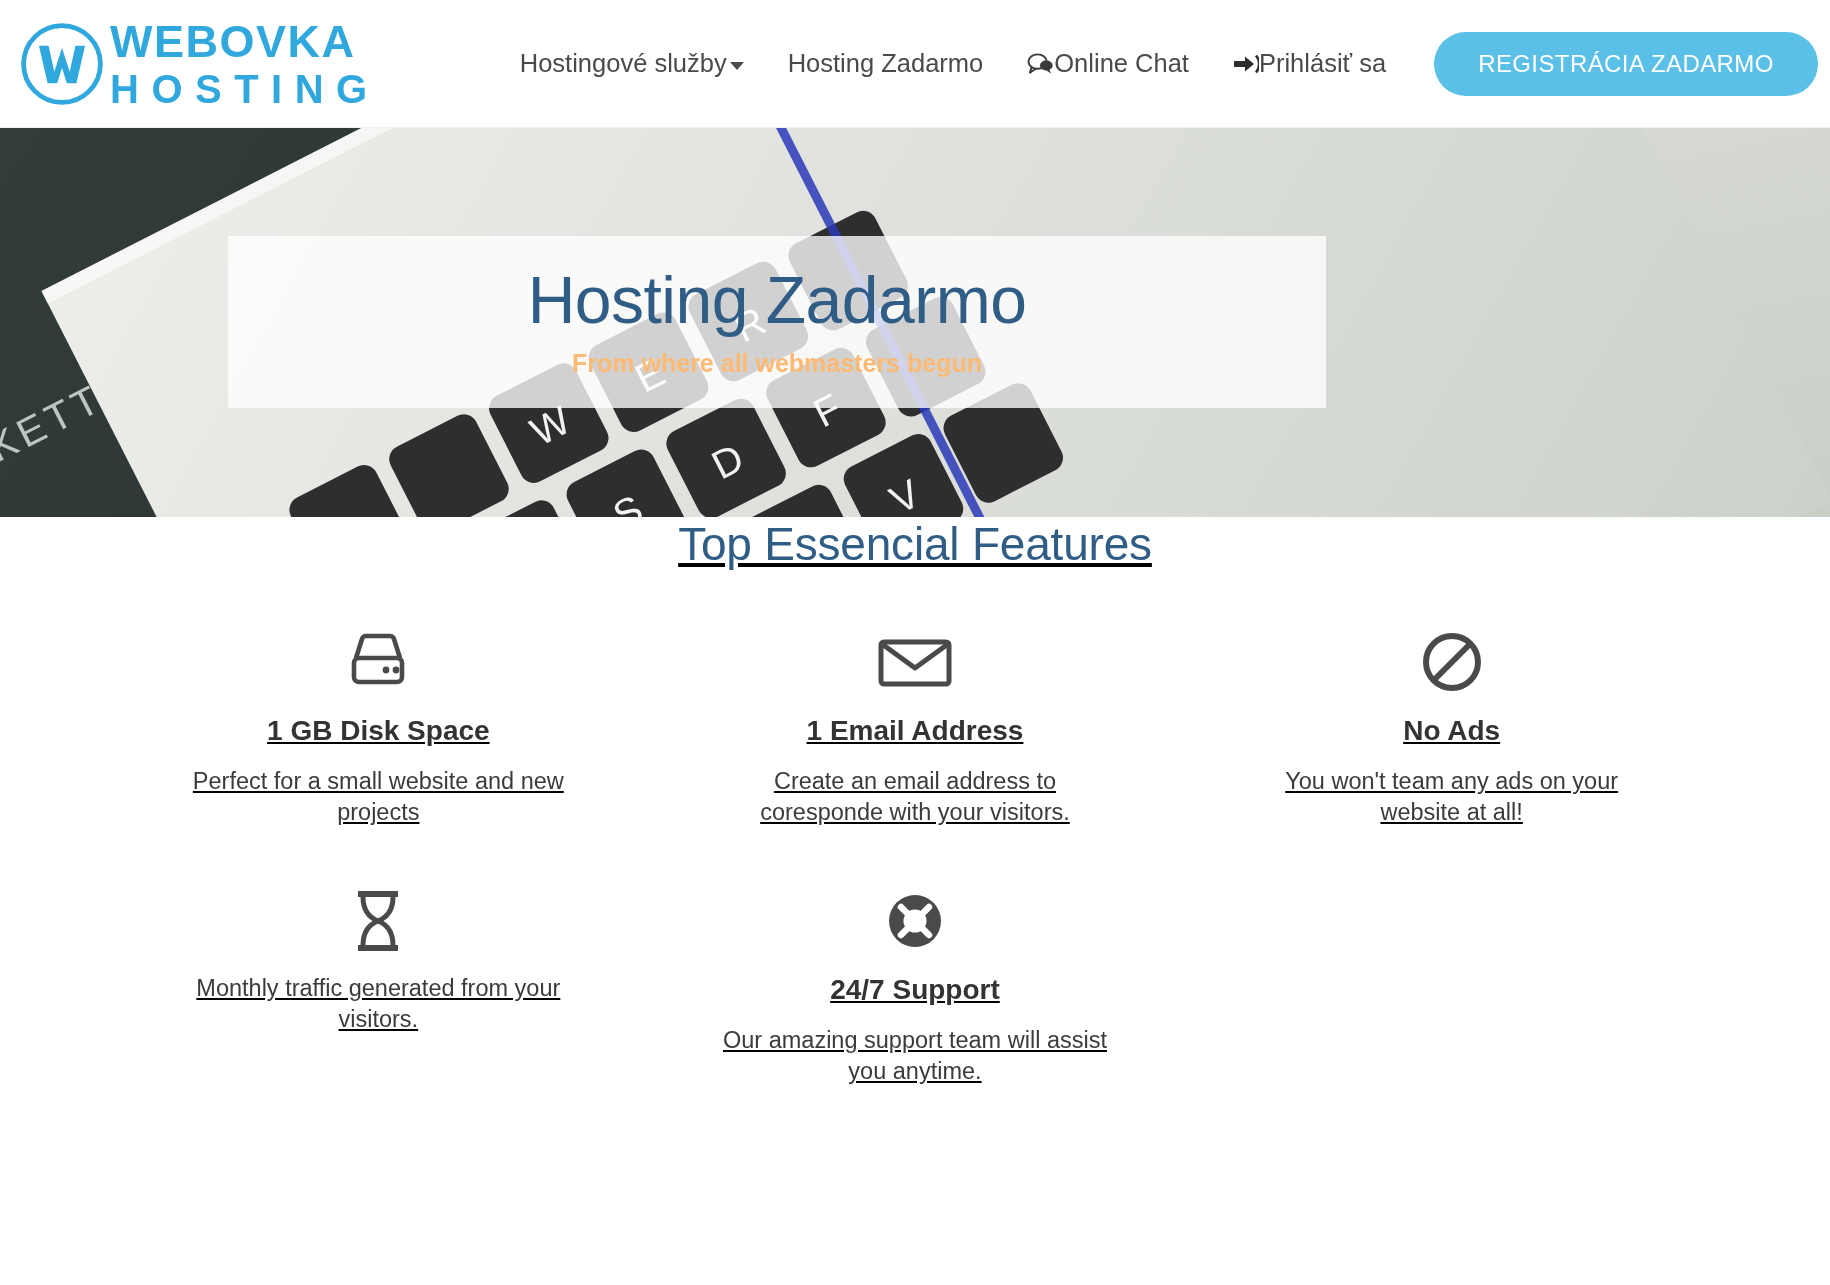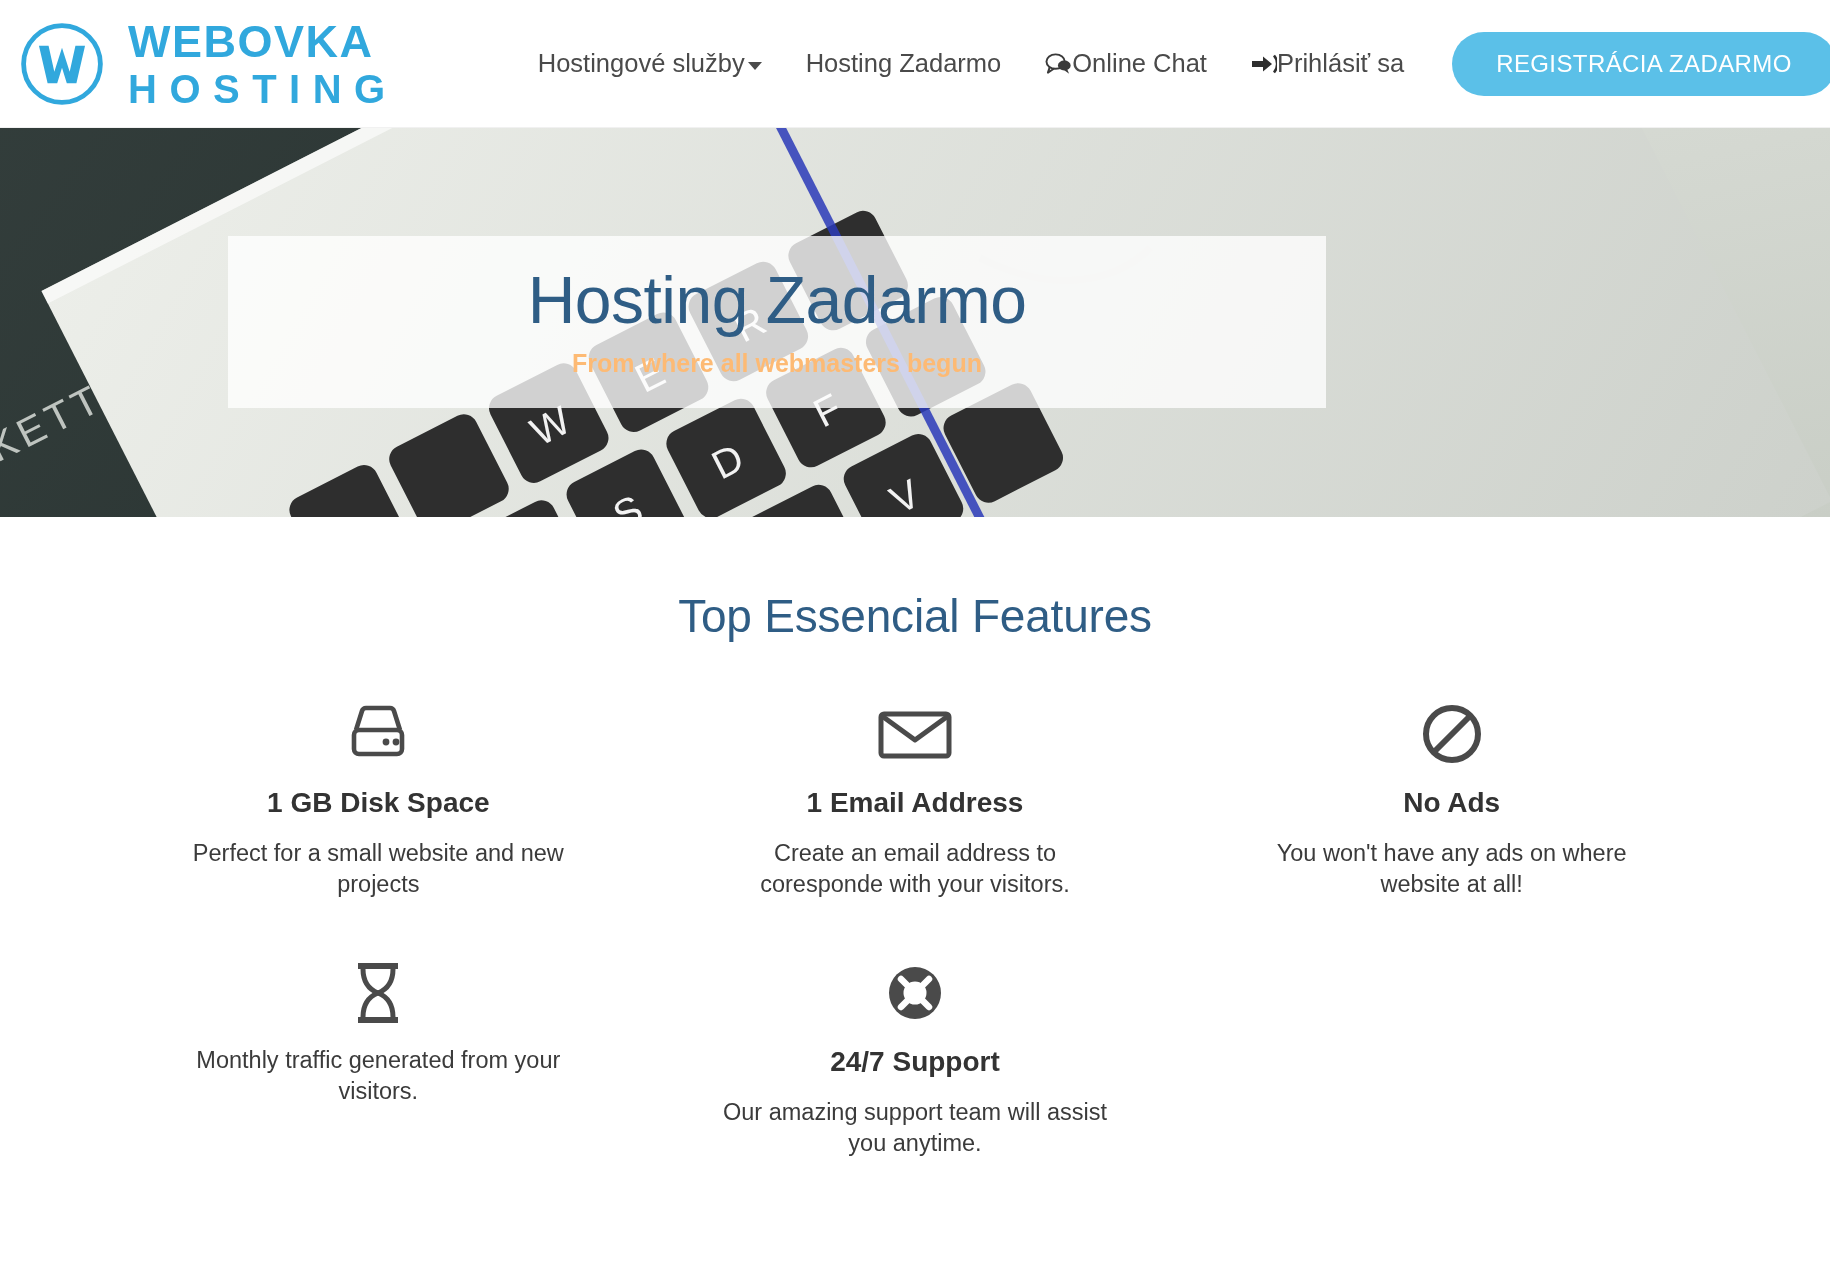--- a/index.html
+++ b/index.html
@@ -19,21 +19,20 @@
     background: #ffffff;
     display: flex;
     align-items: center;
     padding: 0 0 0 14px;
     border-bottom: 1px solid #f1f1f1;
   }
 
   .brand {
     display: flex;
     align-items: center;
-    gap: 18px;
     flex: 0 0 auto;
     text-decoration: none;
     cursor: pointer;
   }
 
   .brand-mark { width: 96px; height: 96px; display: block; }
 
   .brand-words {
     display: flex;
     flex-direction: column;
@@ -132,21 +131,21 @@
   .hero-sub {
     font-size: 25px;
     color: #fdba74;
     font-weight: bold;
     margin-top: 13px;
     text-align: right;
   }
 
   
   .features-section {
-    padding-top: 72px;
+    text-decoration: underline;
   }
 
   .features-heading {
     text-align: center;
     font-size: 46px;
     font-weight: normal;
     color: #2f5d85;
     margin-bottom: 40px;
     letter-spacing: -0.2px;
   }
@@ -382,21 +381,21 @@
     </div>
 
     <div class="feature">
       <div class="feature-icon">
         <svg width="62" height="62" viewBox="0 0 62 62" aria-hidden="true">
           <circle cx="31" cy="31" r="26" fill="none" stroke="#4a4a4a" stroke-width="6"></circle>
           <line x1="13" y1="49" x2="49" y2="13" stroke="#4a4a4a" stroke-width="6"></line>
         </svg>
       </div>
       <div class="feature-title">No Ads</div>
-      <div class="feature-desc">You won't have any ads on where website at all!</div>
+      <div class="feature-desc">You won't team any ads on your website at all!</div>
     </div>
 
     <div class="feature">
       <div class="feature-icon">
         <svg width="56" height="66" viewBox="0 0 56 66" aria-hidden="true">
           <rect x="8" y="3" width="40" height="6" fill="#4a4a4a"></rect>
           <rect x="8" y="57" width="40" height="6" fill="#4a4a4a"></rect>
           <path d="M13 9 Q13 27 28 33 Q43 27 43 9" fill="none" stroke="#4a4a4a" stroke-width="5"></path>
           <path d="M13 57 Q13 39 28 33 Q43 39 43 57" fill="none" stroke="#4a4a4a" stroke-width="5"></path>
         </svg>

